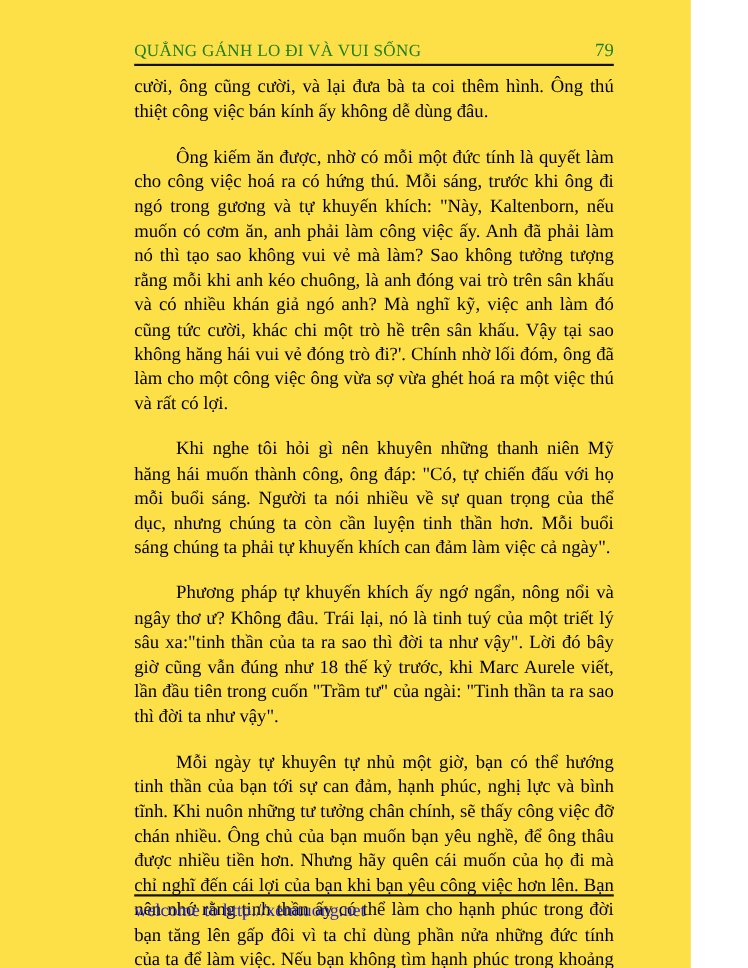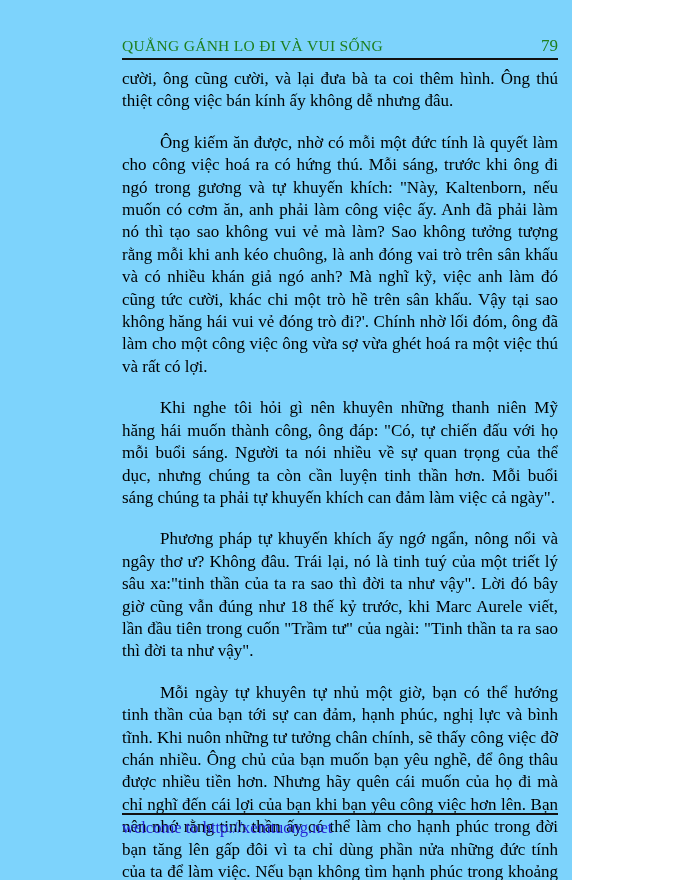--- a/index.html
+++ b/index.html
@@ -2,23 +2,23 @@
 <html style="--header-green: #1e7e1e; --footer-blue: #2424d6; --rule-color: #111111;"><head>
 <meta charset="utf-8">
 <style>
   html, body {
     margin: 0;
     padding: 0;
     background: #ffffff;
   }
   .page {
     position: relative;
-    width: 572px;
+    width: 628px;
     height: 880px;
-    background: #7dd3fc;
+    background: #fde047;
     font-family: "Liberation Serif", "DejaVu Serif", serif;
     color: #000000;
     overflow: hidden;
     box-sizing: border-box;
     padding-left: 46px;
   }
   .margin-col {
     position: absolute;
     left: 122px;
     width: 436px;
@@ -82,21 +82,21 @@
 <div class="page">
 
   <div class="margin-col page-header">
     <span class="book-title">QUẲNG GÁNH LO ĐI VÀ VUI SỐNG</span>
     <span class="page-number">79</span>
   </div>
 
   <div class="margin-col header-rule"></div>
 
   <div class="margin-col body-text">
-    <p>cười, ông cũng cười, và lại đưa bà ta coi thêm hình. Ông thú thiệt công việc bán kính ấy không dễ nhưng đâu.</p>
+    <p>cười, ông cũng cười, và lại đưa bà ta coi thêm hình. Ông thú thiệt công việc bán kính ấy không dễ dùng đâu.</p>
     <p class="indent">Ông kiếm ăn được, nhờ có mỗi một đức tính là quyết làm cho công việc hoá ra có hứng thú. Mỗi sáng, trước khi ông đi ngó trong gương và tự khuyến khích: "Này, Kaltenborn, nếu muốn có cơm ăn, anh phải làm công việc ấy. Anh đã phải làm nó thì tạo sao không vui vẻ mà làm? Sao không tưởng tượng rằng mỗi khi anh kéo chuông, là anh đóng vai trò trên sân khấu và có nhiều khán giả ngó anh? Mà nghĩ kỹ, việc anh làm đó cũng tức cười, khác chi một trò hề trên sân khấu. Vậy tại sao không hăng hái vui vẻ đóng trò đi?'. Chính nhờ lối đóm, ông đã làm cho một công việc ông vừa sợ vừa ghét hoá ra một việc thú và rất có lợi.</p>
     <p class="indent">Khi nghe tôi hỏi gì nên khuyên những thanh niên Mỹ hăng hái muốn thành công, ông đáp: "Có, tự chiến đấu với họ mỗi buổi sáng. Người ta nói nhiều về sự quan trọng của thể dục, nhưng chúng ta còn cần luyện tinh thần hơn. Mỗi buổi sáng chúng ta phải tự khuyến khích can đảm làm việc cả ngày".</p>
     <p class="indent">Phương pháp tự khuyến khích ấy ngớ ngẩn, nông nổi và ngây thơ ư? Không đâu. Trái lại, nó là tinh tuý của một triết lý sâu xa:"tinh thần của ta ra sao thì đời ta như vậy". Lời đó bây giờ cũng vẫn đúng như 18 thế kỷ trước, khi Marc Aurele viết, lần đầu tiên trong cuốn "Trầm tư" của ngài: "Tinh thần ta ra sao thì đời ta như vậy".</p>
     <p class="indent">Mỗi ngày tự khuyên tự nhủ một giờ, bạn có thể hướng tinh thần của bạn tới sự can đảm, hạnh phúc, nghị lực và bình tĩnh. Khi nuôn những tư tưởng chân chính, sẽ thấy công việc đỡ chán nhiều. Ông chủ của bạn muốn bạn yêu nghề, để ông thâu được nhiều tiền hơn. Nhưng hãy quên cái muốn của họ đi mà chỉ nghĩ đến cái lợi của bạn khi bạn yêu công việc hơn lên. Bạn nên nhớ rằng tinh thần ấy có thể làm cho hạnh phúc trong đời bạn tăng lên gấp đôi vì ta chỉ dùng phần nửa những đức tính của ta để làm việc. Nếu bạn không tìm hạnh phúc trong khoảng thời gian ấy thì không bao giờ còn gặp nó nữa. Bạn lại nên nhớ rằng khi ta biết thích công việc của ta, ưu tư tất phải tiêu tan, chưa kể đến ự có lẽ được tăng cấp, tăng lương. Dù</p>
   </div>
 
   <div class="margin-col footer-rule"></div>
 
   <div class="margin-col page-footer">
     <a href="#" class="footer-link">welcome to http://xemtuong.net</a>

